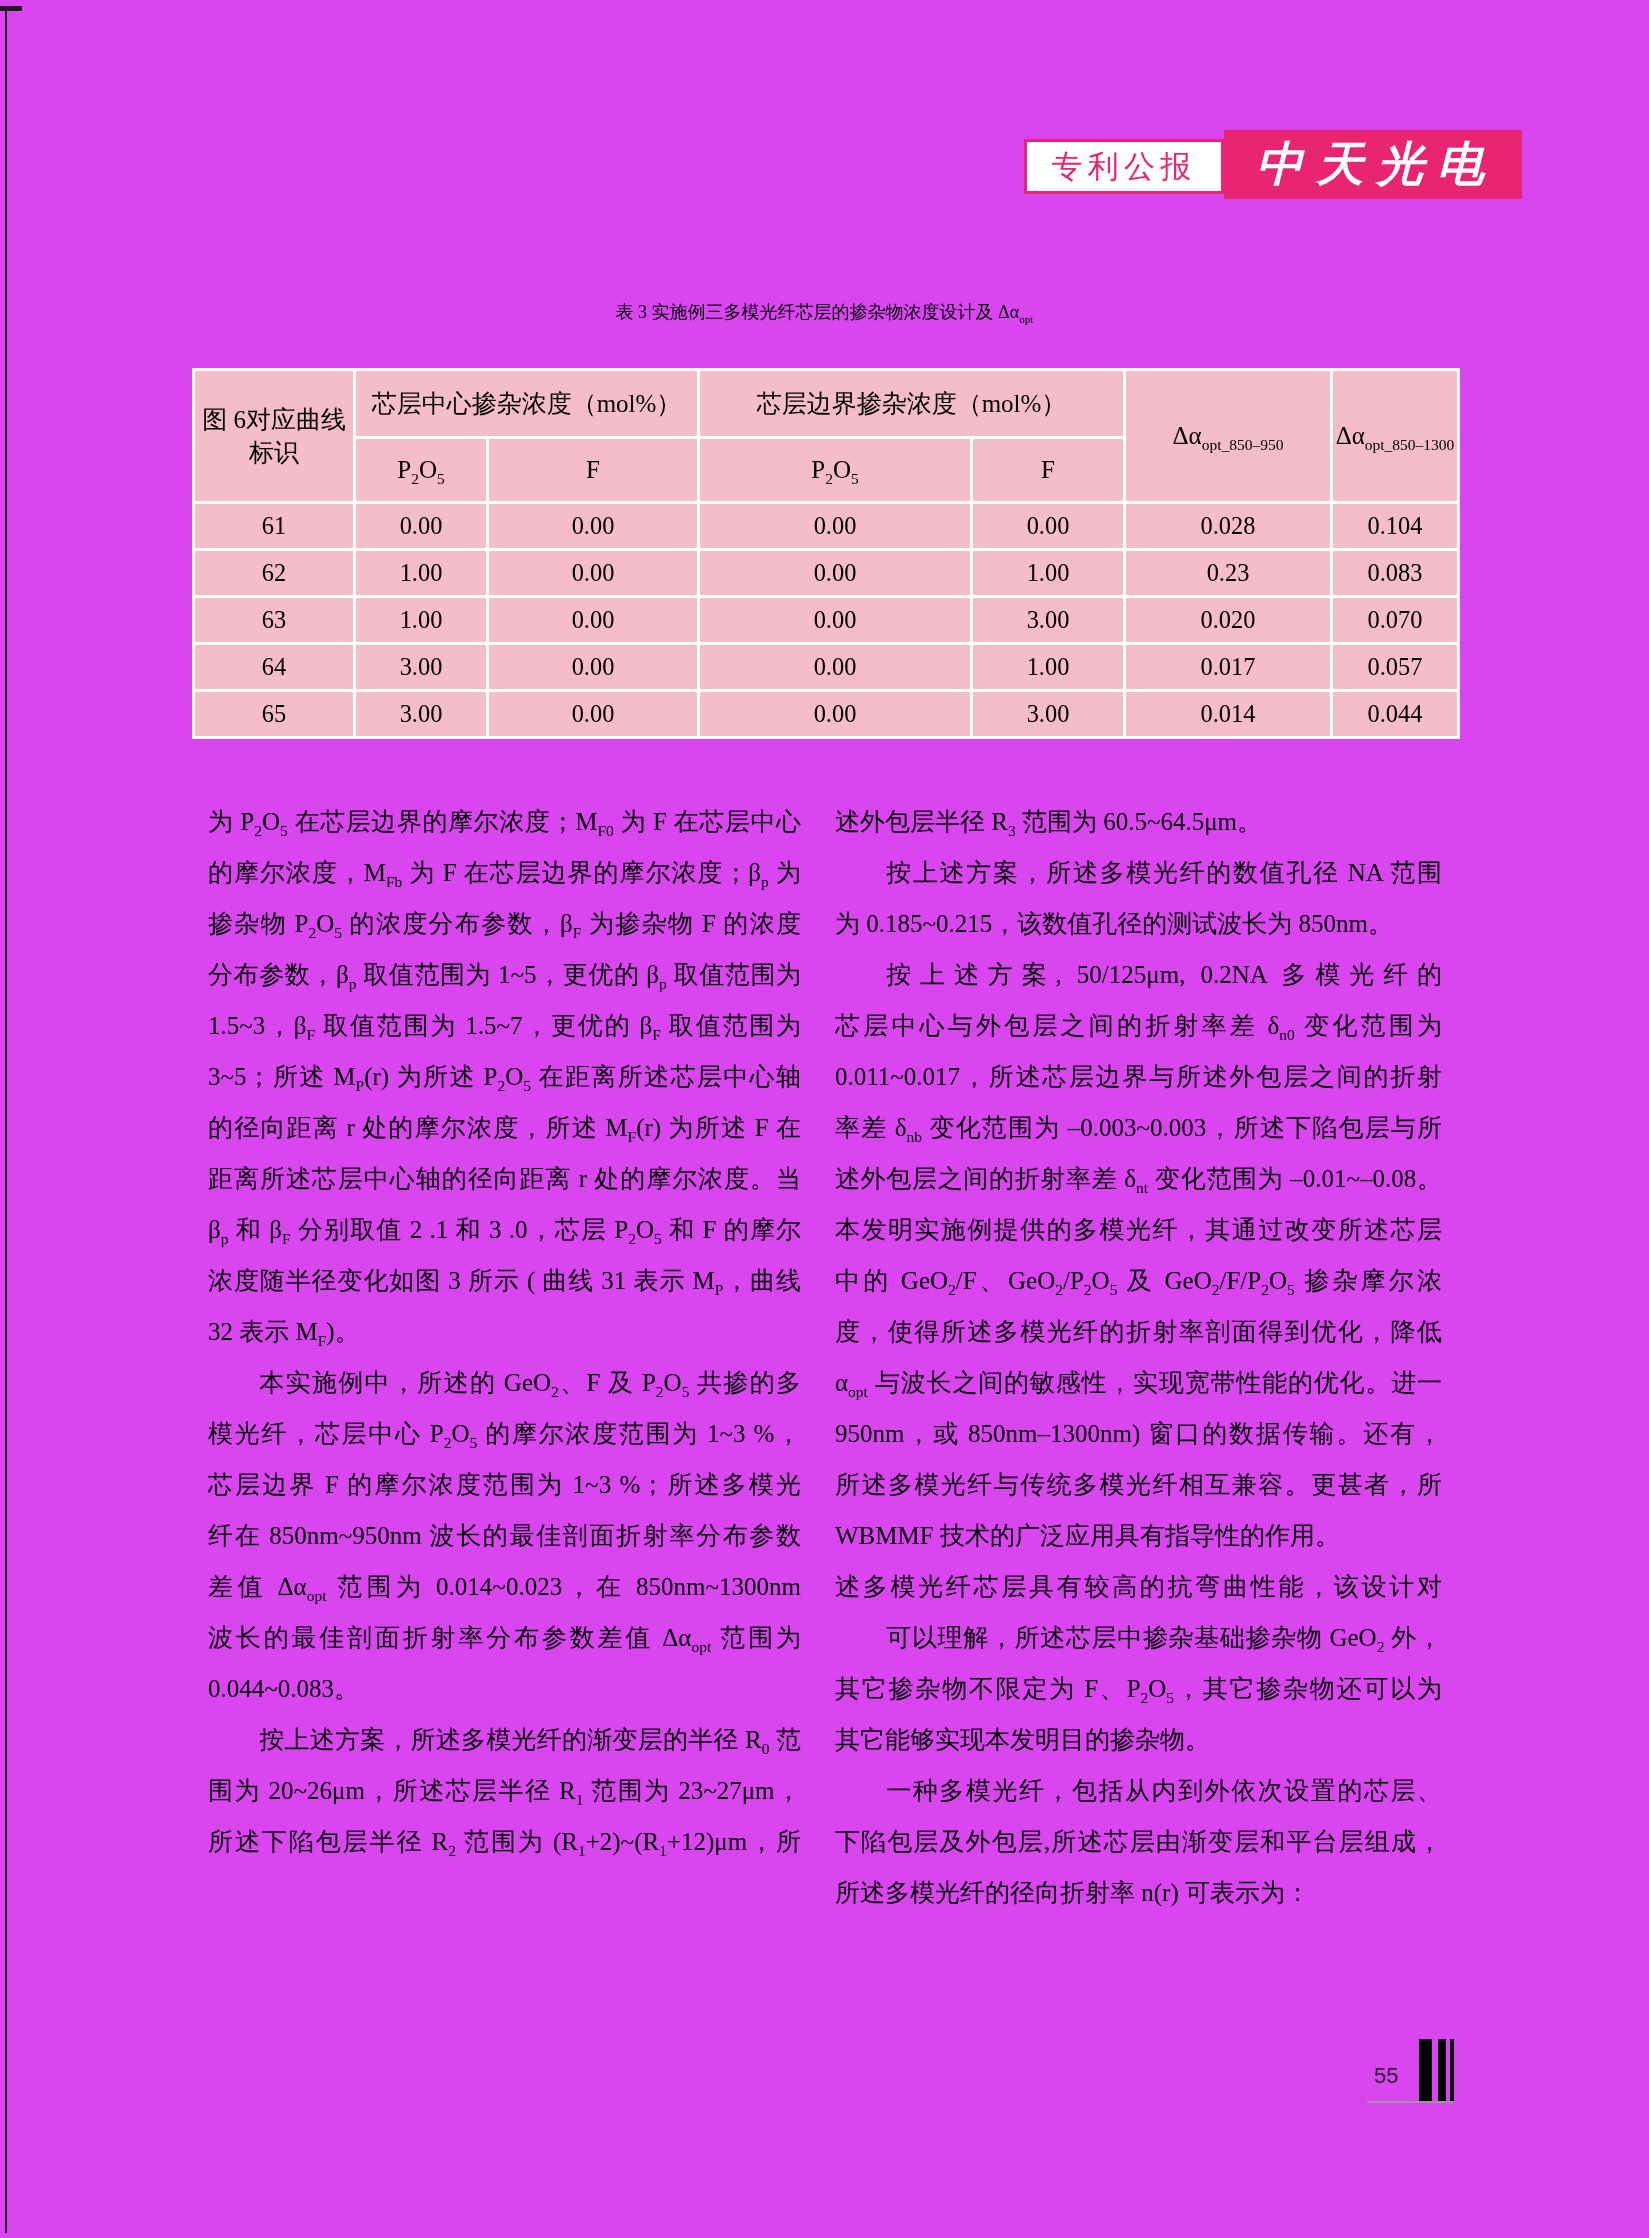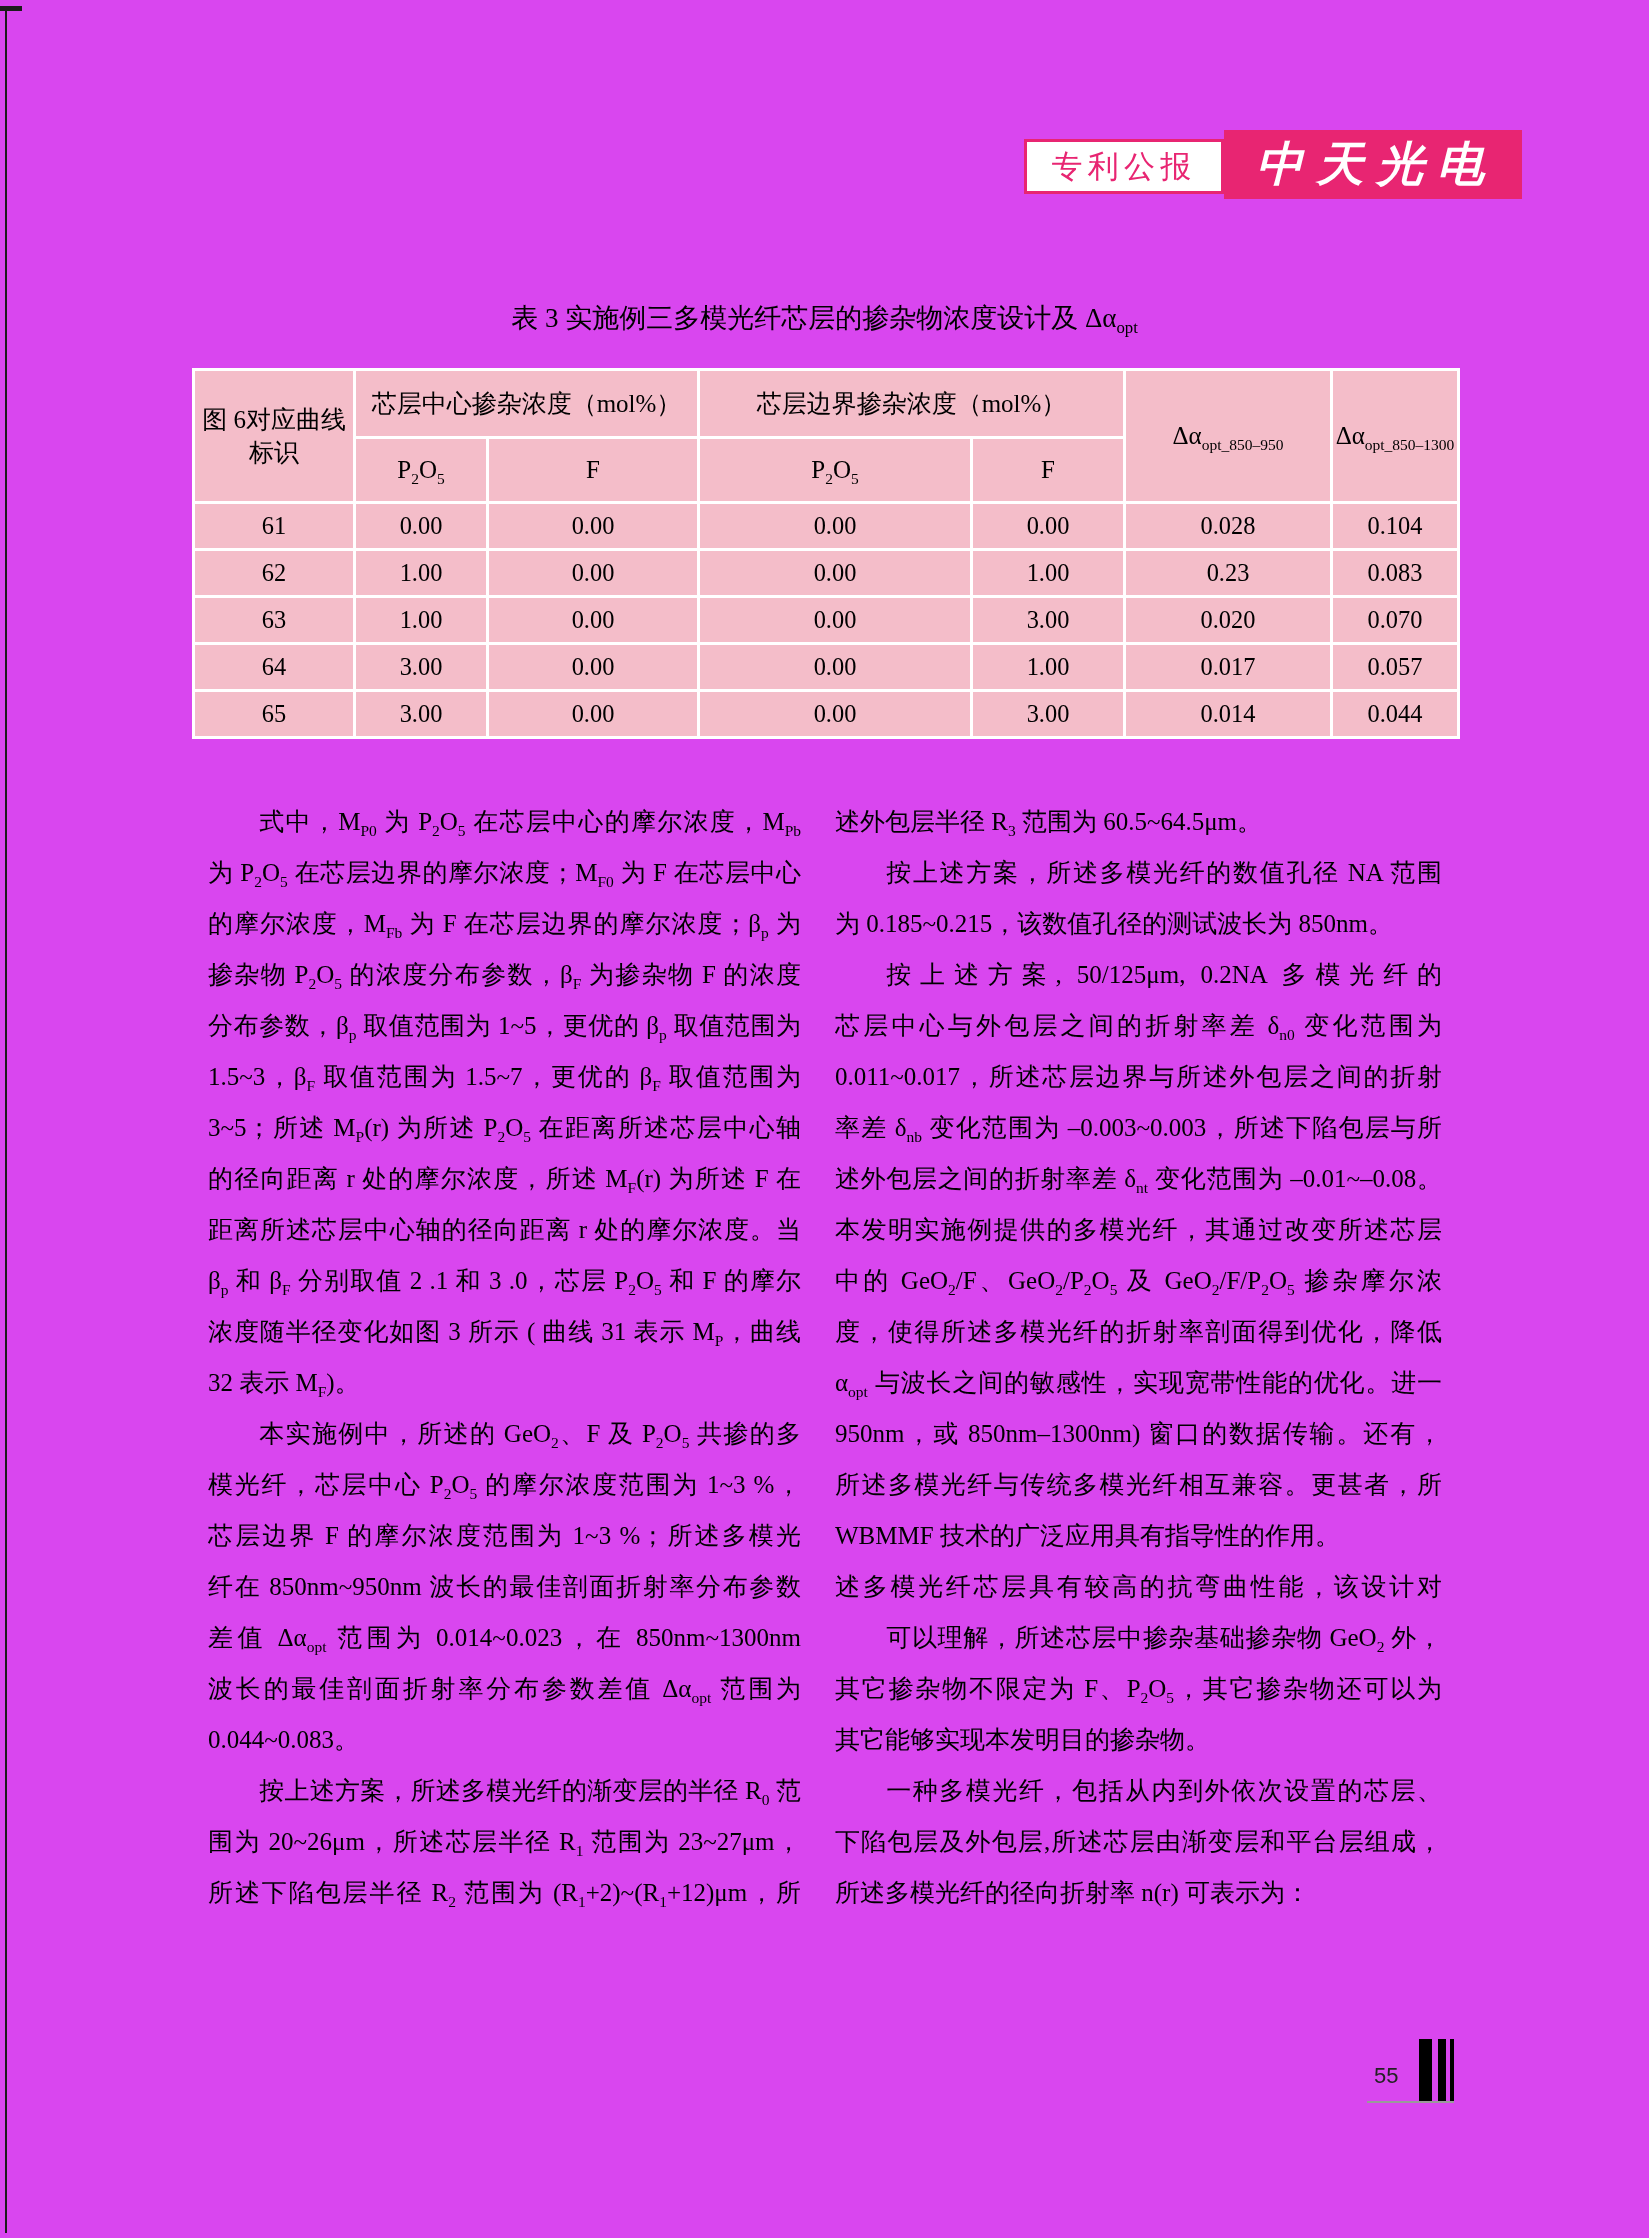--- a/index.html
+++ b/index.html
@@ -24,21 +24,21 @@
   }
   .badge-brand {
     position:absolute; left:1224px; top:130px; width:298px; height:69px;
     background:var(--pink); color:#fff;
     display:flex; align-items:center; justify-content:center;
     font-size:47px; font-weight:bold; font-style:italic; letter-spacing:13.3px;
     padding-left:7.4px; box-sizing:border-box;
   }
 
   
-  .table-title { position:absolute; left:192px; top:300px; width:1265px; text-align:center; font-size:27px; }
+  .table-title { position:absolute; left:192px; top:300px; width:1265px; text-align:center; font-size:18px; }
   table.doping { position:absolute; left:192px; top:368px; width:1265px; border-collapse:collapse; table-layout:fixed; }
   table.doping th, table.doping td {
     background:var(--tpink); border:3.7px solid #fff; text-align:center; vertical-align:middle;
     font-weight:normal; font-size:25px; padding:0; overflow:hidden;
   }
   table.doping thead tr.r1 th { height:65px; }
   table.doping thead tr.r2 th { height:62px; }
   table.doping tbody td { height:44px; font-size:24.4px; }
   sub { font-size:0.62em; line-height:0; }
 
@@ -142,21 +142,20 @@
           <td>0.00</td>
           <td>0.00</td>
           <td>3.00</td>
           <td>0.014</td>
           <td>0.044</td>
         </tr>
       </tbody>
   </table>
 
   <div class="col left">
-      <div class="line ind">式中，M<sub>P0</sub> 为 P<sub>2</sub>O<sub>5</sub> 在芯层中心的摩尔浓度，M<sub>Pb</sub></div>
       <div class="line">为 P<sub>2</sub>O<sub>5</sub> 在芯层边界的摩尔浓度；M<sub>F0</sub> 为 F 在芯层中心</div>
       <div class="line">的摩尔浓度，M<sub>Fb</sub> 为 F 在芯层边界的摩尔浓度；β<sub>p</sub> 为</div>
       <div class="line">掺杂物 P<sub>2</sub>O<sub>5</sub> 的浓度分布参数，β<sub>F</sub> 为掺杂物 F 的浓度</div>
       <div class="line">分布参数，β<sub>p</sub> 取值范围为 1~5，更优的 β<sub>p</sub> 取值范围为</div>
       <div class="line">1.5~3，β<sub>F</sub> 取值范围为 1.5~7，更优的 β<sub>F</sub> 取值范围为</div>
       <div class="line">3~5；所述 M<sub>P</sub>(r) 为所述 P<sub>2</sub>O<sub>5</sub> 在距离所述芯层中心轴</div>
       <div class="line">的径向距离 r 处的摩尔浓度，所述 M<sub>F</sub>(r) 为所述 F 在</div>
       <div class="line">距离所述芯层中心轴的径向距离 r 处的摩尔浓度。当</div>
       <div class="line">β<sub>p</sub> 和 β<sub>F</sub> 分别取值 2 .1 和 3 .0，芯层 P<sub>2</sub>O<sub>5</sub> 和 F 的摩尔</div>
       <div class="line">浓度随半径变化如图 3 所示 ( 曲线 31 表示 M<sub>P</sub>，曲线</div>

